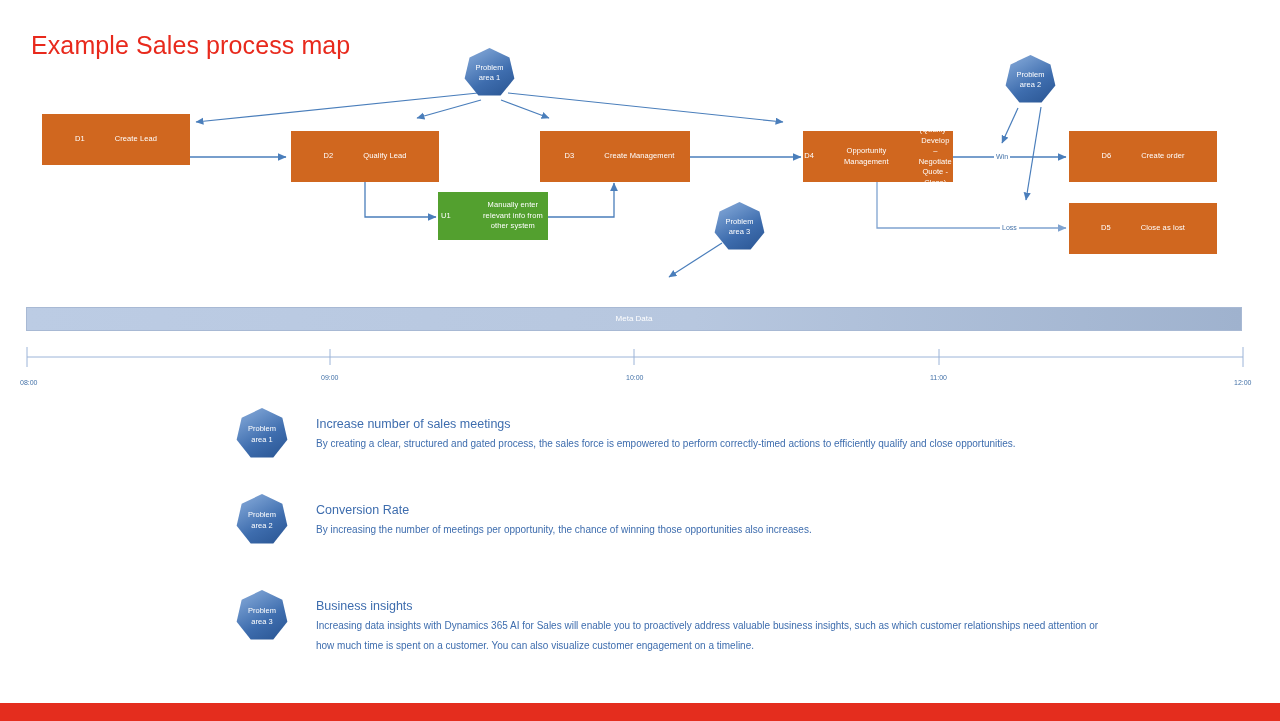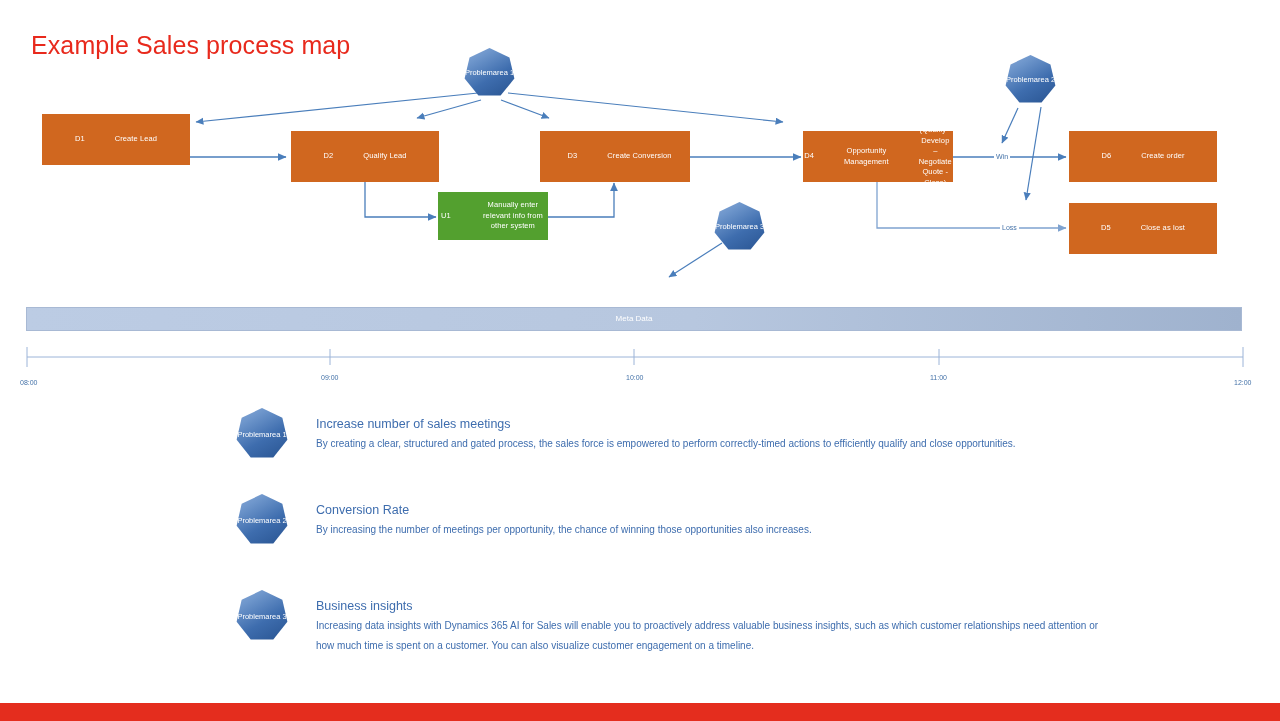--- a/index.html
+++ b/index.html
@@ -67,21 +67,21 @@
   .pbox .name { display:block;margin-left:30px; }
 
   
   .hept {
     position: absolute;
     -webkit-clip-path: polygon(50% 0%, 89.1% 18.8%, 98.8% 61.1%, 71.7% 95.0%, 28.3% 95.0%, 1.2% 61.1%, 10.9% 18.8%);
     clip-path: polygon(50% 0%, 89.1% 18.8%, 98.8% 61.1%, 71.7% 95.0%, 28.3% 95.0%, 1.2% 61.1%, 10.9% 18.8%);
     background: linear-gradient(150deg, #8AA9D6 0%, #6F97CC 22%, #3E6DAE 58%, #27528F 100%);
     color: #ffffff;
     display: flex;
-    flex-direction: row;
+    flex-direction: column;
     align-items: center;
     justify-content: center;
     text-align: center;
     font-size: 7.5px;
     line-height: 10px;
   }
   .hept span { display: block; }
 
   
   .edge-label {
@@ -219,21 +219,21 @@
     <span class="name">Create Lead</span>
   </div>
 
   <div class="pbox orange" style="left:291px; top:131px; width:148px; height:51px;">
     <span class="code">D2</span>
     <span class="name">Qualify Lead</span>
   </div>
 
   <div class="pbox orange" style="left:540px; top:131px; width:150px; height:51px;padding-left:12px;">
     <span class="code">D3</span>
-    <span class="name">Create Conversion</span>
+    <span class="name">Create Management</span>
   </div>
 
   <div class="pbox orange" style="left:803px; top:131px; width:150px; height:51px;">
     <span class="code">D4</span>
     <span class="name">Opportunity Management</span>
     <span class="name">(Qualify - Develop – Negotiate Quote - Close)</span>
   </div>
 
   <div class="pbox orange" style="left:1069px; top:131px; width:148px; height:51px;">
     <span class="code">D6</span>

